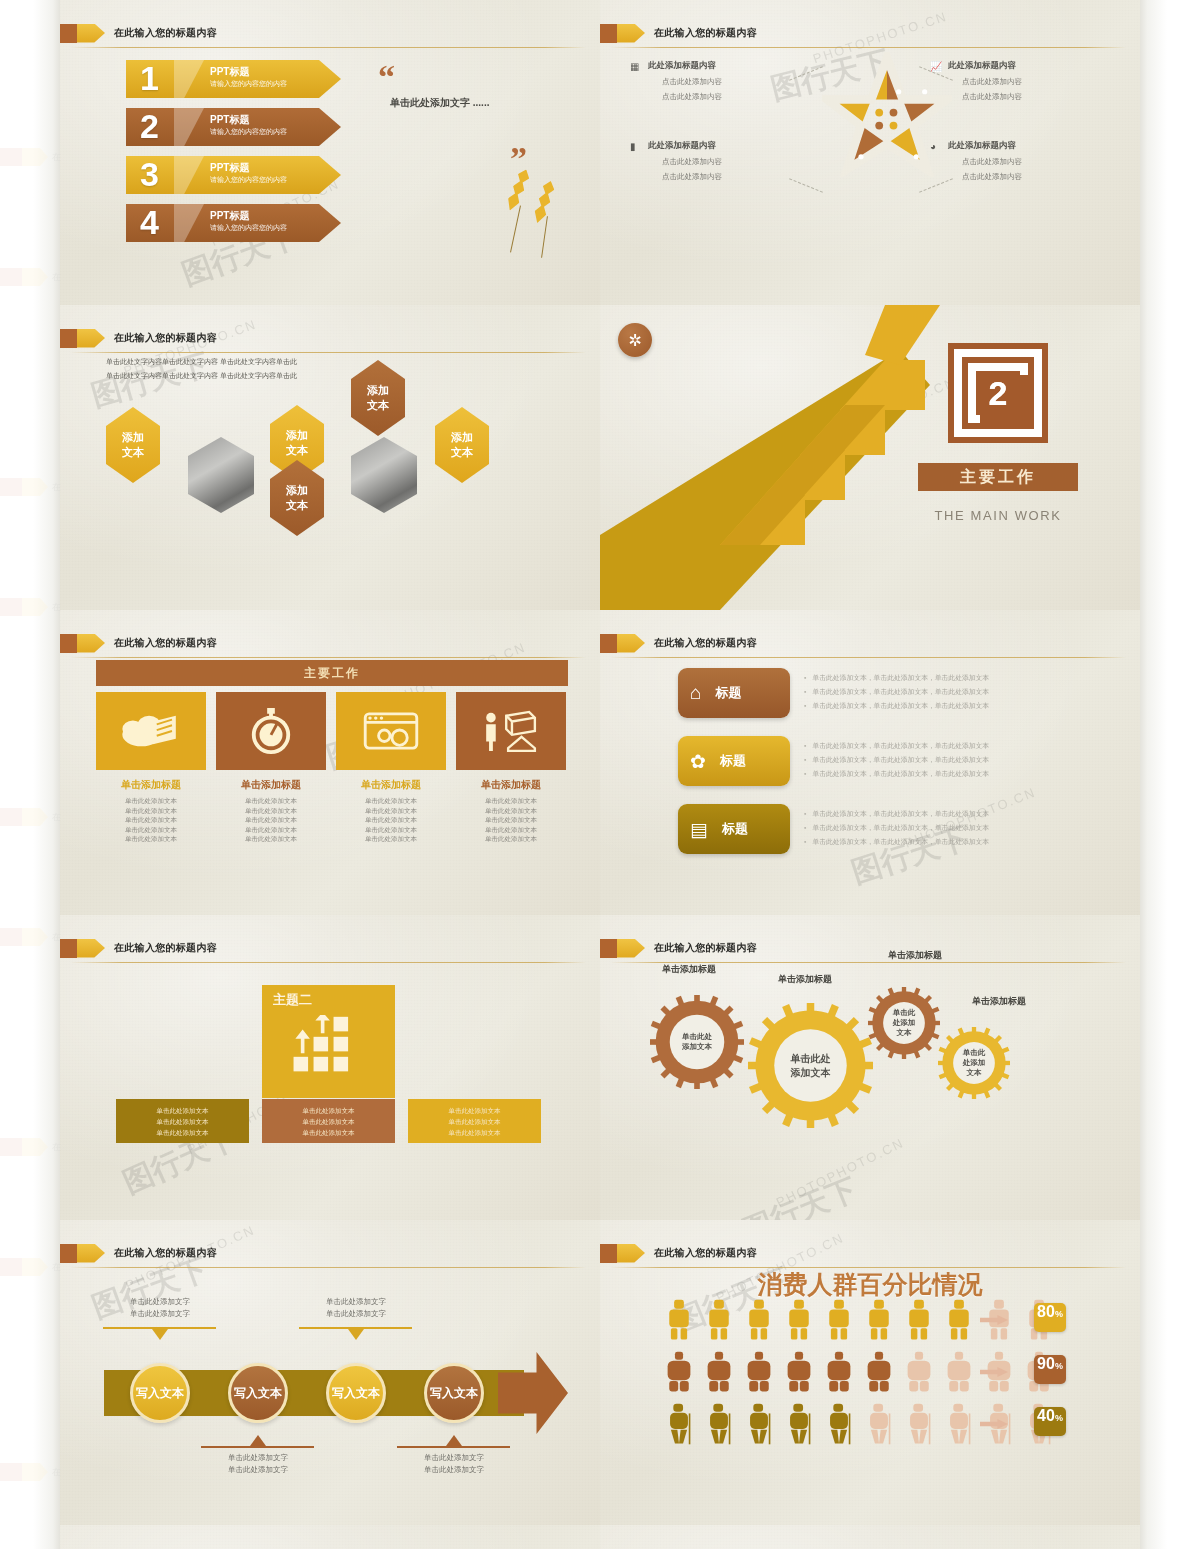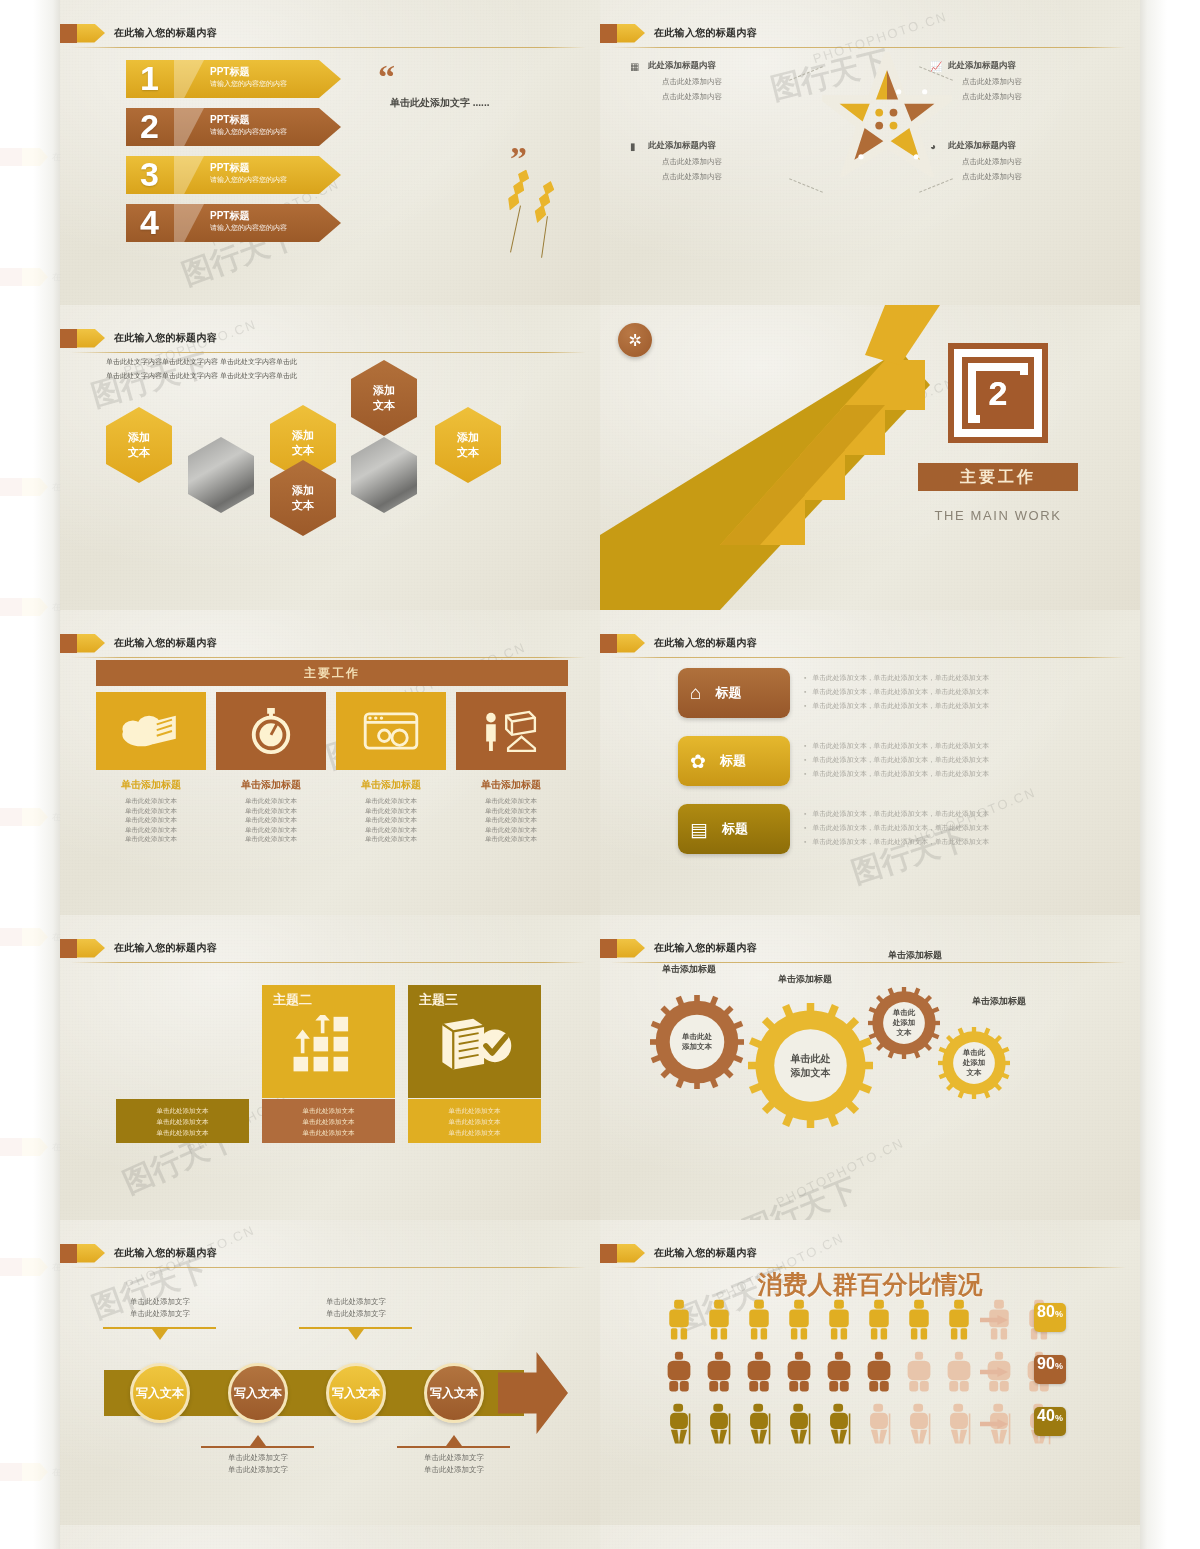--- a/index.html
+++ b/index.html
@@ -68,21 +68,21 @@
 
   
   .starwrap{ position:absolute; left:222px; top:52px; width:130px; height:125px; }
   .s2item{ position:absolute; width:150px; }
   .s2item .t{ font-size:8.5px; font-weight:bold; color:#55544f; }
   .s2item .d{ font-size:7.5px; color:#7b7a74; margin-top:5px; }
   .s2ic{ position:absolute; font-size:10px; color:#5c5b56; }
   .dash{ position:absolute; border-top:1px dashed #b5b3a6; }
 
   
-  .hex{ position:absolute; width:66px; height:76px;
+  .hex{ position:absolute; width:54px; height:76px;
       clip-path:polygon(50% 0,100% 25%,100% 75%,50% 100%,0 75%,0 25%);
       display:flex; align-items:center; justify-content:center; text-align:center;
       font-size:11px; font-weight:bold; color:#fff; line-height:15px; }
   .hexph{ position:absolute; width:66px; height:76px;
       clip-path:polygon(50% 0,100% 25%,100% 75%,50% 100%,0 75%,0 25%);
       background:linear-gradient(150deg,#9a9a98,#c9c9c6 40%,#6e6e6c 75%,#b4b4b1); }
 
   
   .cog{ position:absolute; width:34px; height:34px; border-radius:50%;
       background:radial-gradient(circle at 35% 30%,#b97845,#9c5a2b); box-shadow:0 2px 4px rgba(0,0,0,.22);
@@ -456,34 +456,20 @@
                   <path d="M12 42 L12 26 L6 26 L14 16 L22 26 L16 26 L16 42Z"></path>
                   <path d="M34 20 L34 6 L28 6 L36 -3 L44 6 L38 6 L38 20Z"></path>
                 </g>
               </svg>
             </div>
           </div>
           <div class="tfoot" style="left: 202px; top: 184px; background: rgb(176, 108, 60);">
             <div>单击此处添加文本</div>
             <div>单击此处添加文本</div>
             <div>单击此处添加文本</div>
-          </div>
-          <div class="tcard" style="left: 348px; top: 70px; background: rgb(156, 122, 16);">
-            <div class="th">主题三</div>
-            <div style="position: absolute; left: 0px; top: 30px; width: 133px; display: flex; justify-content: center;">
-              <svg viewBox="0 0 92 64" style="width:86px;height:58px">
-                <path d="M10 10 L44 4 L56 12 L56 54 L22 60 L10 52 Z" fill="#fdf3da"></path>
-                <path d="M22 60 L22 18 L10 10 M22 18 L56 12" stroke="#9c7a10" stroke-width="2.5" fill="none"></path>
-                <g stroke="#9c7a10" stroke-width="2">
-                  <path d="M28 24 L50 20M28 32 L50 28M28 40 L50 36M28 48 L50 44"></path>
-                </g>
-                <circle cx="68" cy="34" r="18" fill="#fdf3da"></circle>
-                <path d="M58 34 L65 42 L80 24" stroke="#9c7a10" stroke-width="6" fill="none" stroke-linecap="round" stroke-linejoin="round"></path>
-              </svg>
-            </div>
           </div>
           <div class="tfoot" style="left: 348px; top: 184px; background: rgb(224, 174, 34);">
             <div>单击此处添加文本</div>
             <div>单击此处添加文本</div>
             <div>单击此处添加文本</div>
           </div>
         </div>
       </div>
       <div class="slide" style="left: 540px; top: 915px;">
         <div class="shead">

